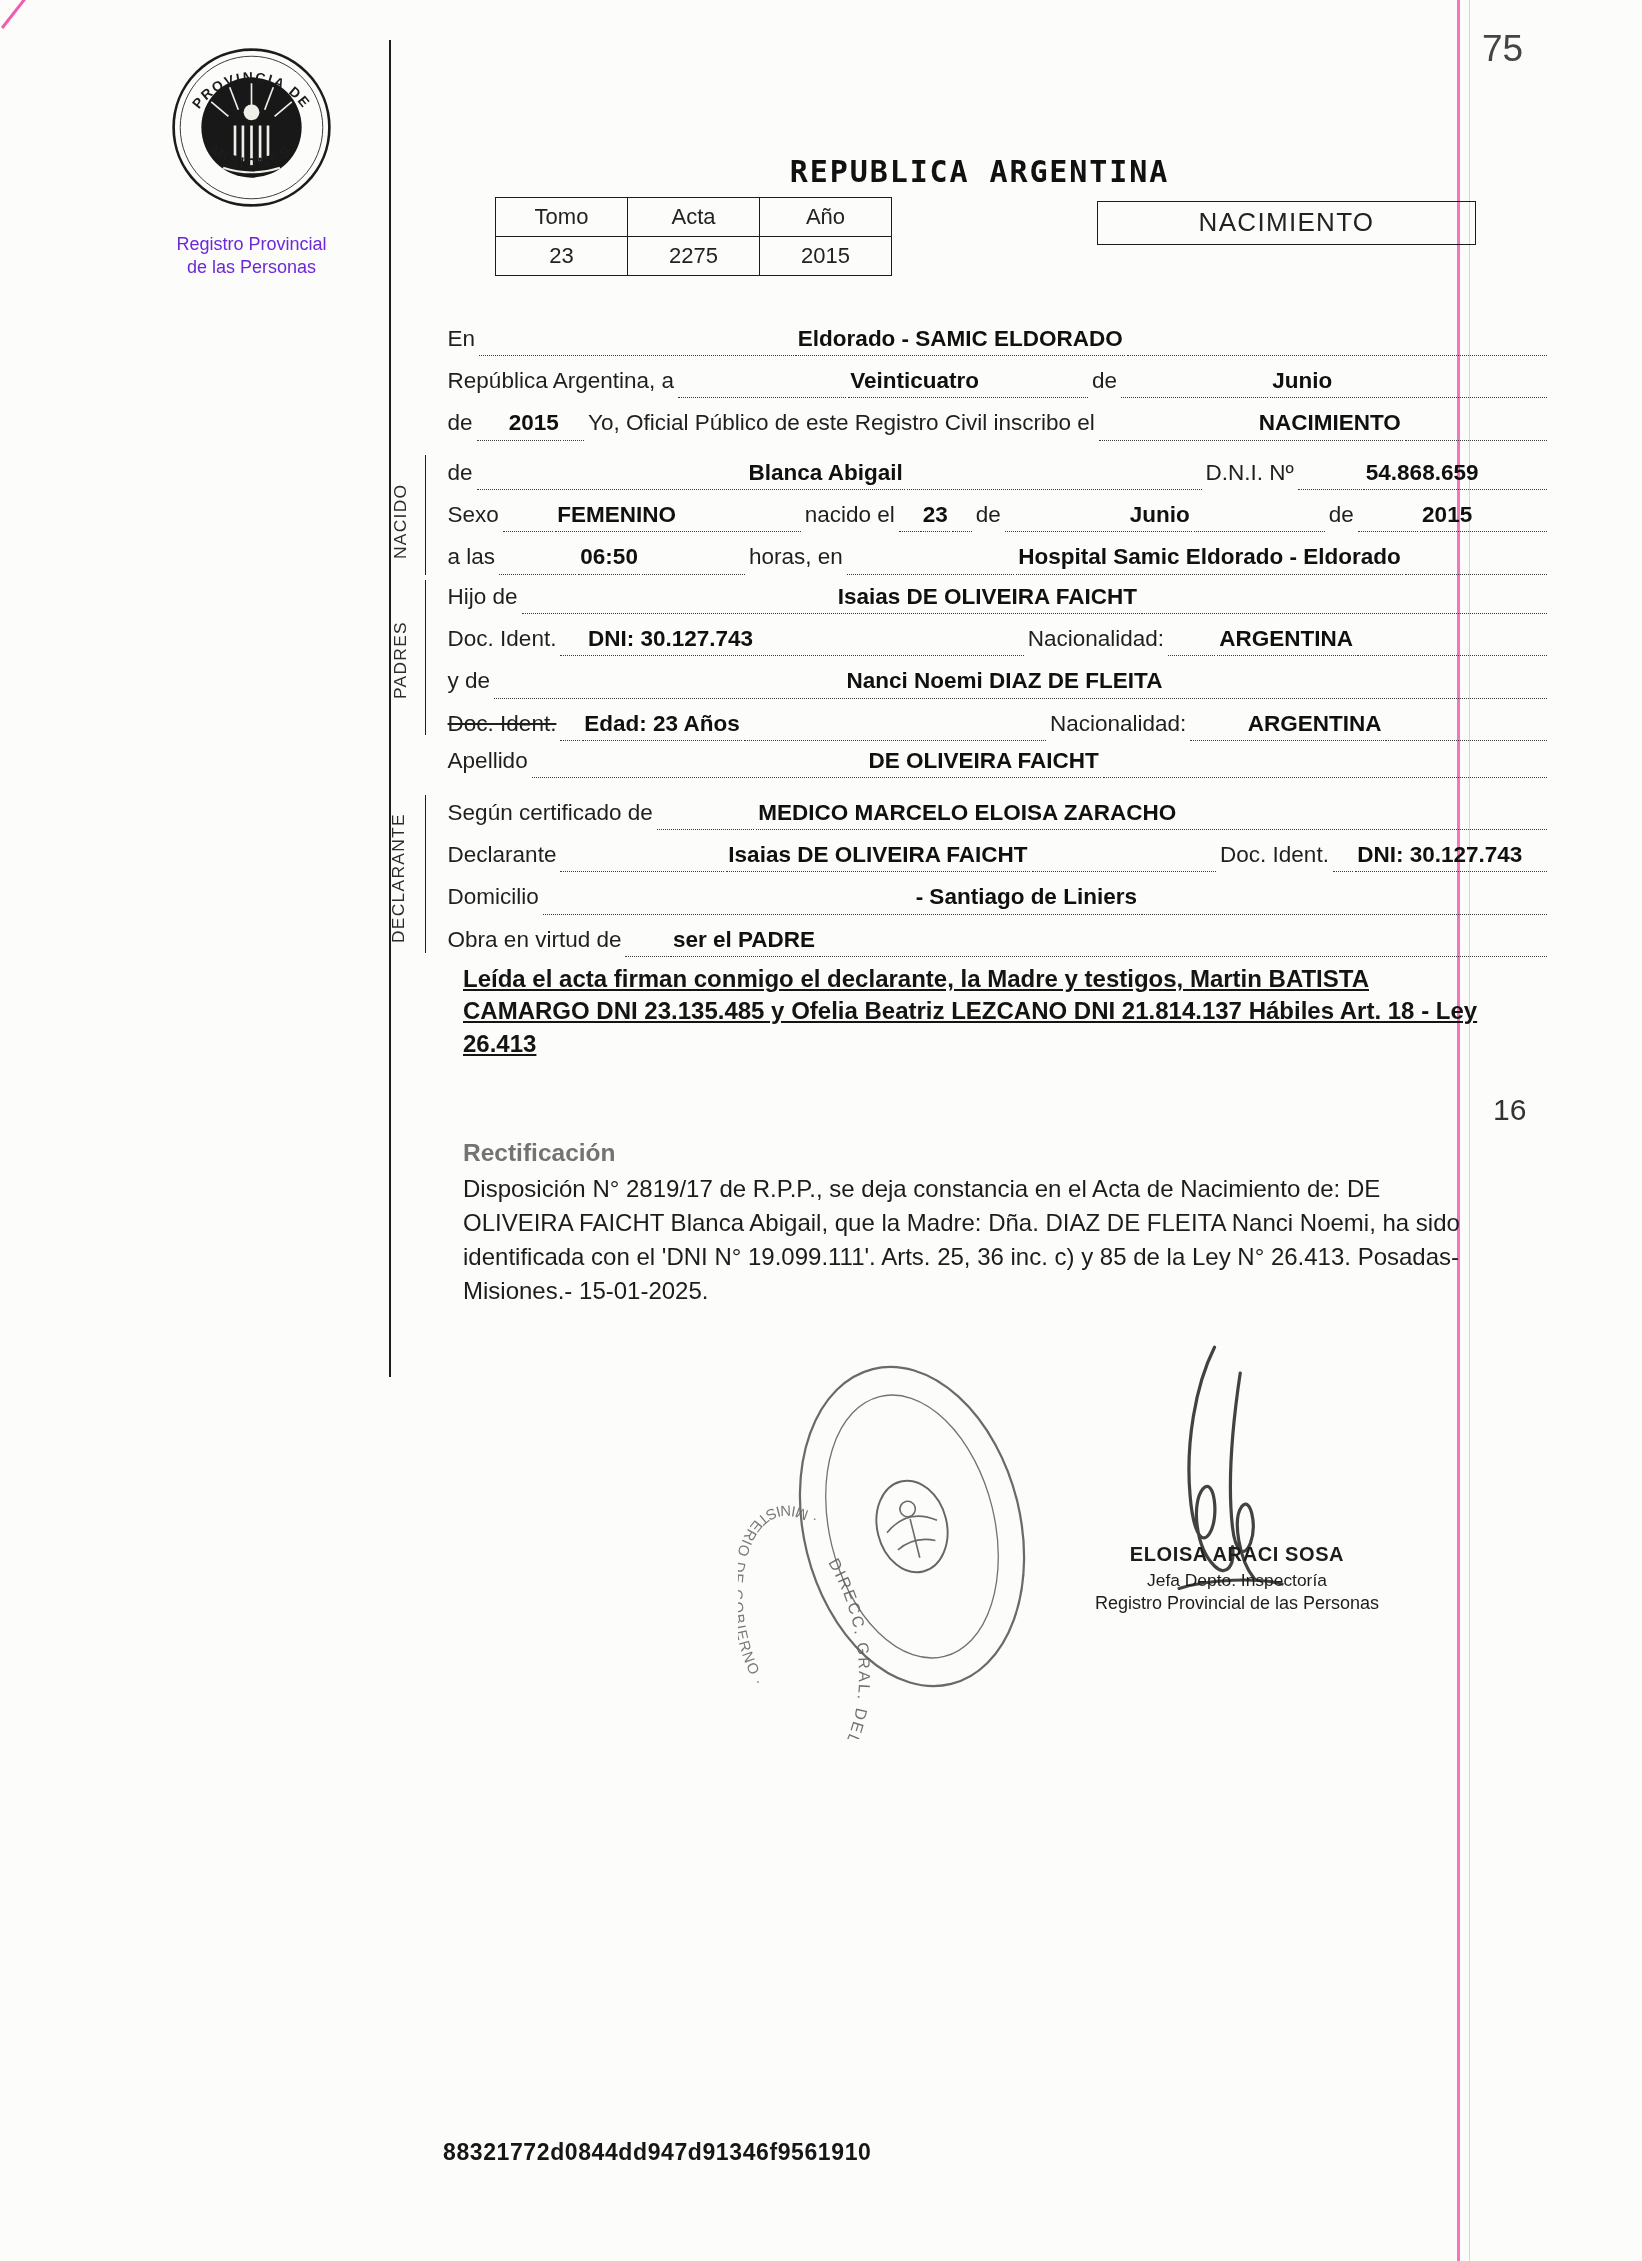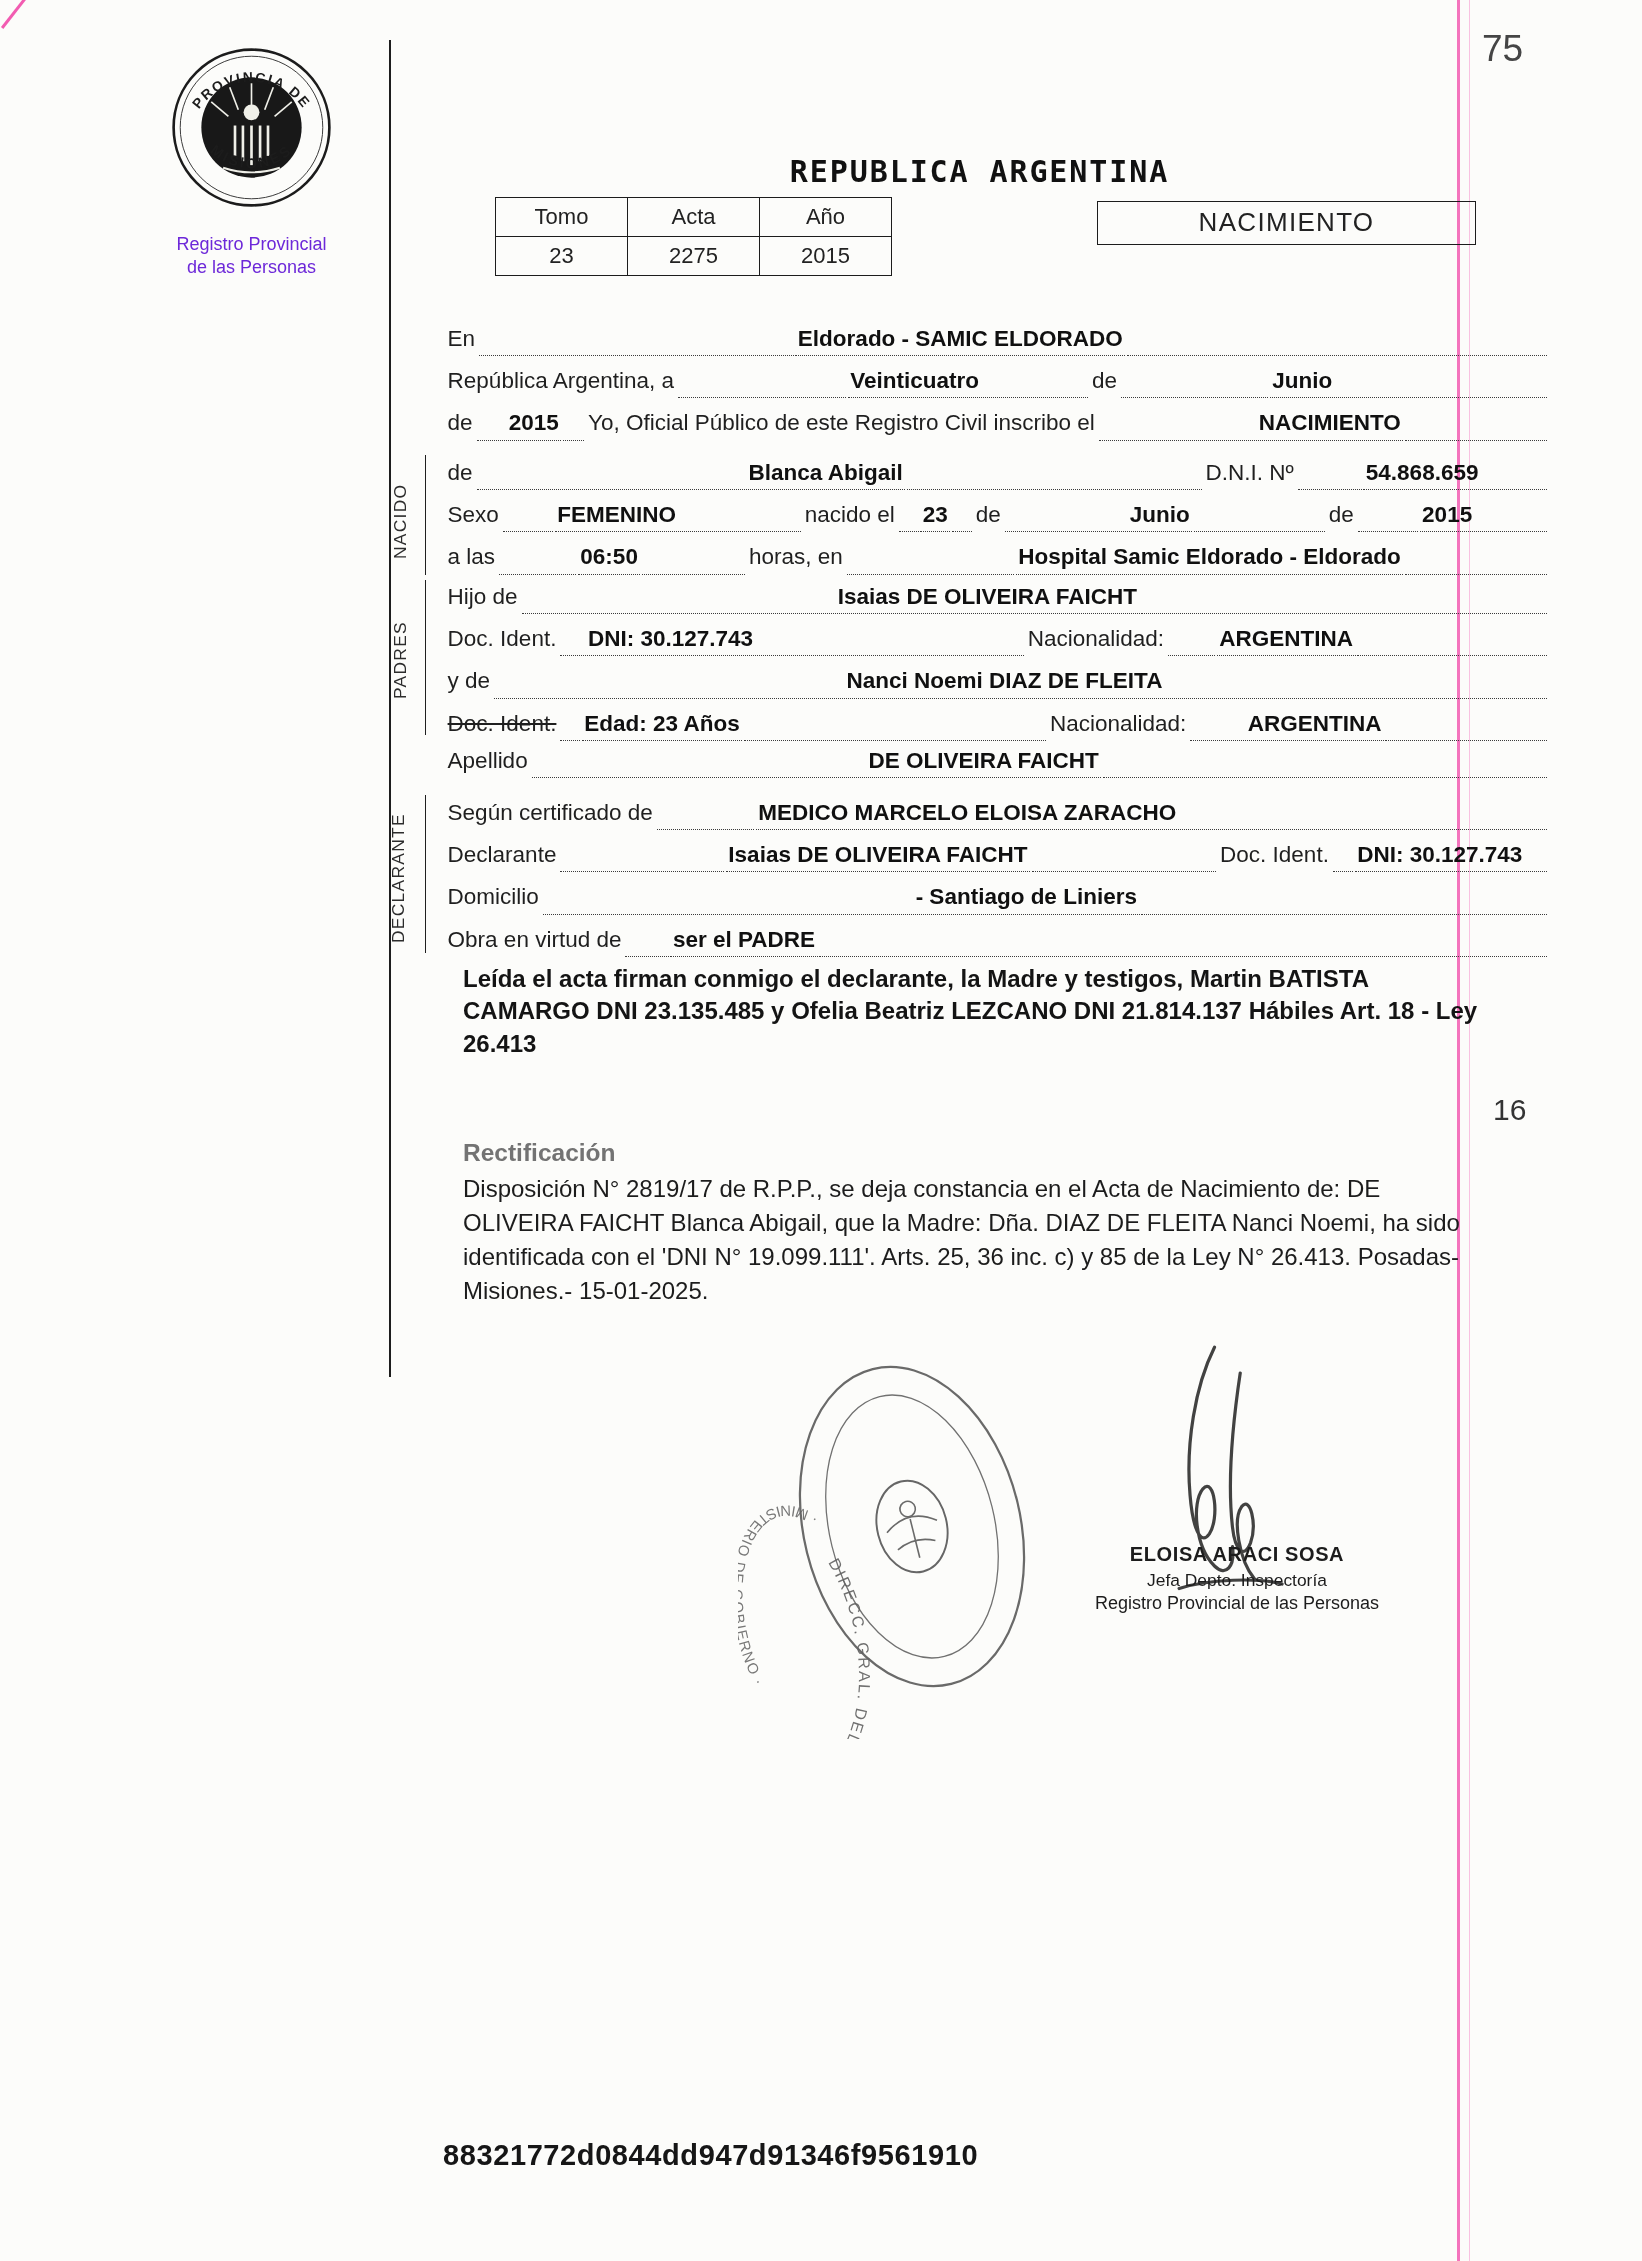--- a/index.html
+++ b/index.html
@@ -62,38 +62,38 @@
   #vlabel-nacido     { left:390px; top:463px; height:116px; }
   #vlabel-padres     { left:390px; top:582px; height:155px; }
   #vlabel-declarante { left:388px; top:798px; height:161px; }
   .vrule { position:absolute; width:1.3px; background:#1f1f1f; }
   #vrule-nacido     { left:425px; top:455px; height:120px; }
   #vrule-padres     { left:425px; top:580px; height:155px; }
   #vrule-declarante { left:425px; top:795px; height:158px; }
 
   .witness {
     position:absolute; left:463px; top:963px; width:1018px;
-    font-size:24px; font-weight:700; line-height:1.35; color:#141414;
+    font-size:24px; font-weight:700; line-height:1.35; color:#141414;text-decoration:underline;
   }
 
   .rect-title { position:absolute; left:463px; top:1139px; font-size:24.5px; font-weight:700; color:#737373; }
   .rect-body {
     position:absolute; left:463px; top:1172px; width:1018px;
     font-size:24px; line-height:1.42; color:#1c1c1c;
   }
 
   
   .stamp-svg { position:absolute; left:738px; top:1314px; opacity:.88; }
   .signature-svg { position:absolute; left:1118px; top:1334px; }
   .sig-block { position:absolute; left:1050px; top:1498px; width:374px; text-align:center; color:#1c1c1c; }
   .sig-name { font-size:20px; font-weight:700; letter-spacing:0.6px;margin-top:45px; }
   .sig-title { font-size:17.4px; margin-top:3.9px; }
   .sig-org { font-size:18px; margin-top:2.6px; }
 
-  .doc-hash { position:absolute; left:443px; top:2139px; font-size:29px; font-weight:700; color:#161616; letter-spacing:0.6px; }
+  .doc-hash { position:absolute; left:443px; top:2139px; font-size:23px; font-weight:700; color:#161616; letter-spacing:0.6px; }
 </style>
 </head>
 <body>
 
 <div class="page">
 
   <div class="scan-fold"></div>
   <div class="pink-line-main"></div>
   <div class="pink-line-faint"></div>
   <div class="pink-tick"></div>

